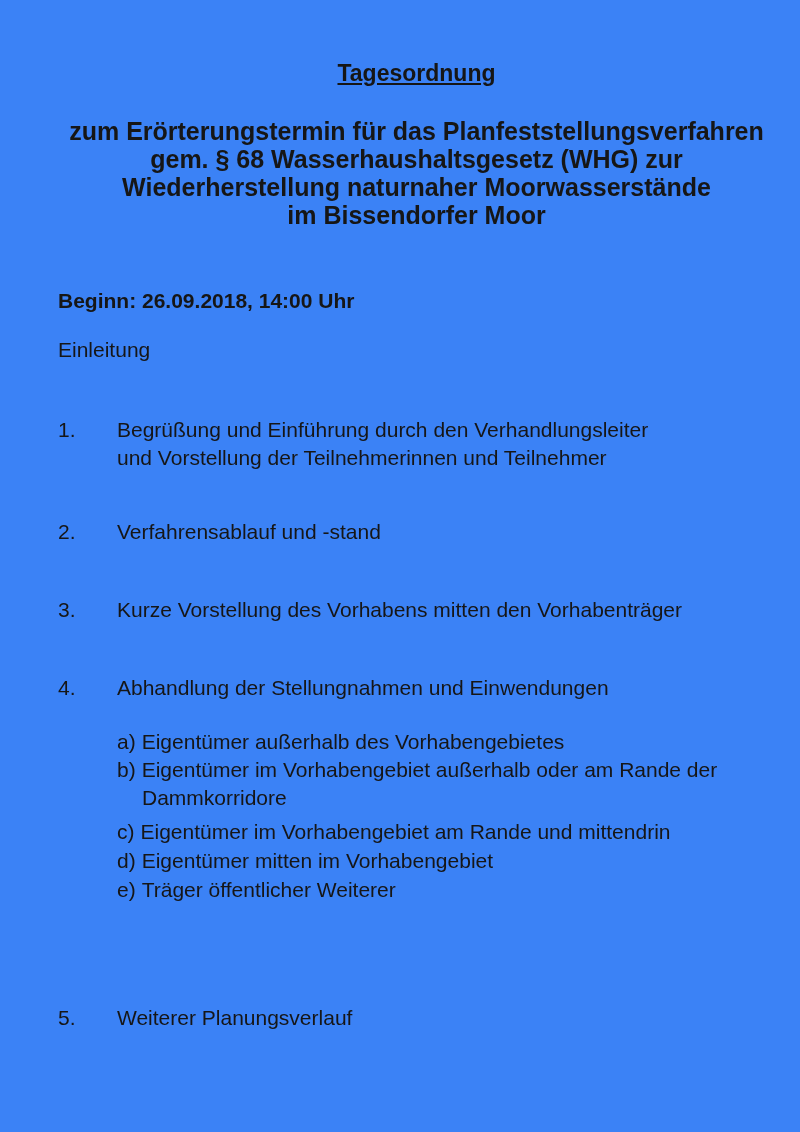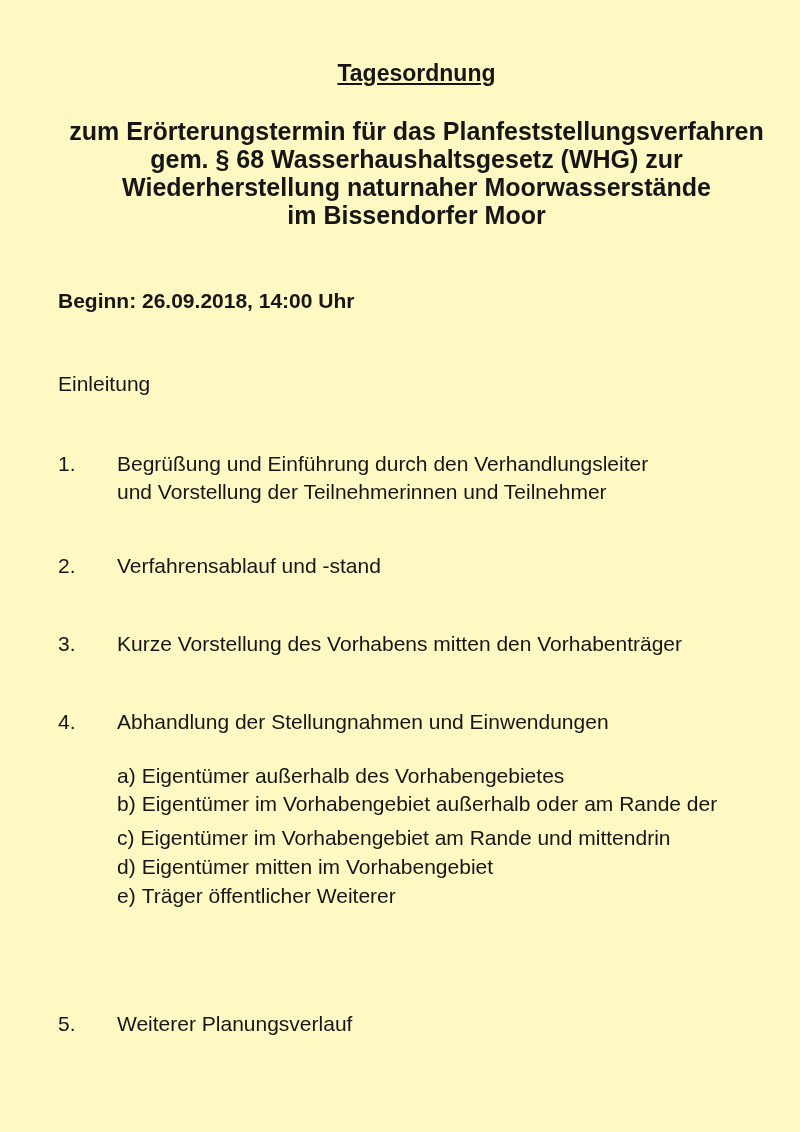--- a/index.html
+++ b/index.html
@@ -13,21 +13,21 @@
     font-family: "Liberation Sans", sans-serif;
     font-size: 21px;
     line-height: 28px;
     color: #161616;
   }
   .page {
     box-sizing: border-box;
     width: 800px;
     min-height: 1132px;
     padding: 59px 25px 40px 58px;
-    background: #fef9c3;
+    background: #3b82f6;
   }
   .doc-title {
     margin: 0;
     font-size: 23px;
     line-height: 28px;
     font-weight: bold;
     text-align: center;
     text-decoration: underline;
   }
   .doc-subtitle {
@@ -35,21 +35,21 @@
     font-size: 25px;
     line-height: 28px;
     font-weight: bold;
     text-align: center;
   }
   .begin-line {
     margin-top: 58px;
     font-weight: bold;
   }
   .intro-line {
-    margin-top: 55px;
+    margin-top: 21px;
   }
   .item {
     display: flex;
     align-items: flex-start;
   }
   .item .num {
     flex: 0 0 59px;
     width: 59px;
   }
   .item .itext {
@@ -123,20 +123,21 @@
     <div class="subitem">
       <div class="si-line">
         <span class="si-label">a)</span><span>Eigentümer außerhalb des Vorhabengebietes</span>
       </div>
     </div>
 
     <div class="subitem">
       <div class="si-line">
         <span class="si-label">b)</span><span>Eigentümer im Vorhabengebiet außerhalb oder am Rande der</span>
       </div>
+      <div class="si-cont">Dammkorridore</div>
     </div>
 
     <div class="subitem gap-before">
       <div class="si-line">
         <span class="si-label">c)</span><span>Eigentümer im Vorhabengebiet am Rande und mittendrin</span>
       </div>
     </div>
 
     <div class="subitem small-gap">
       <div class="si-line">

